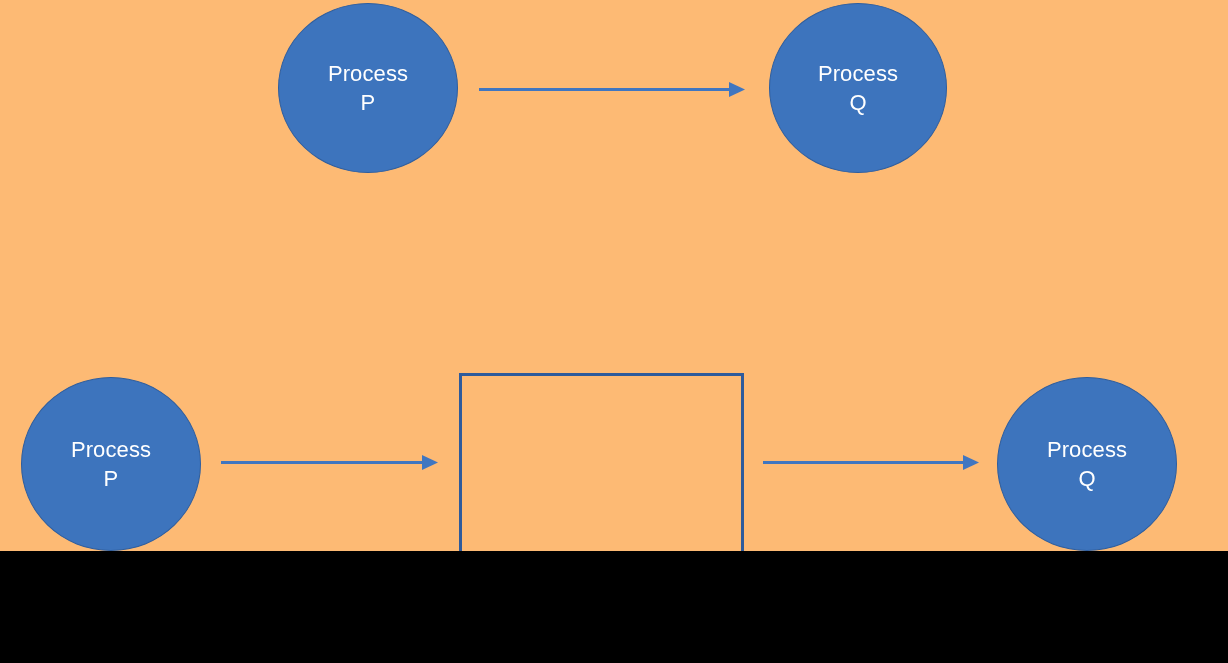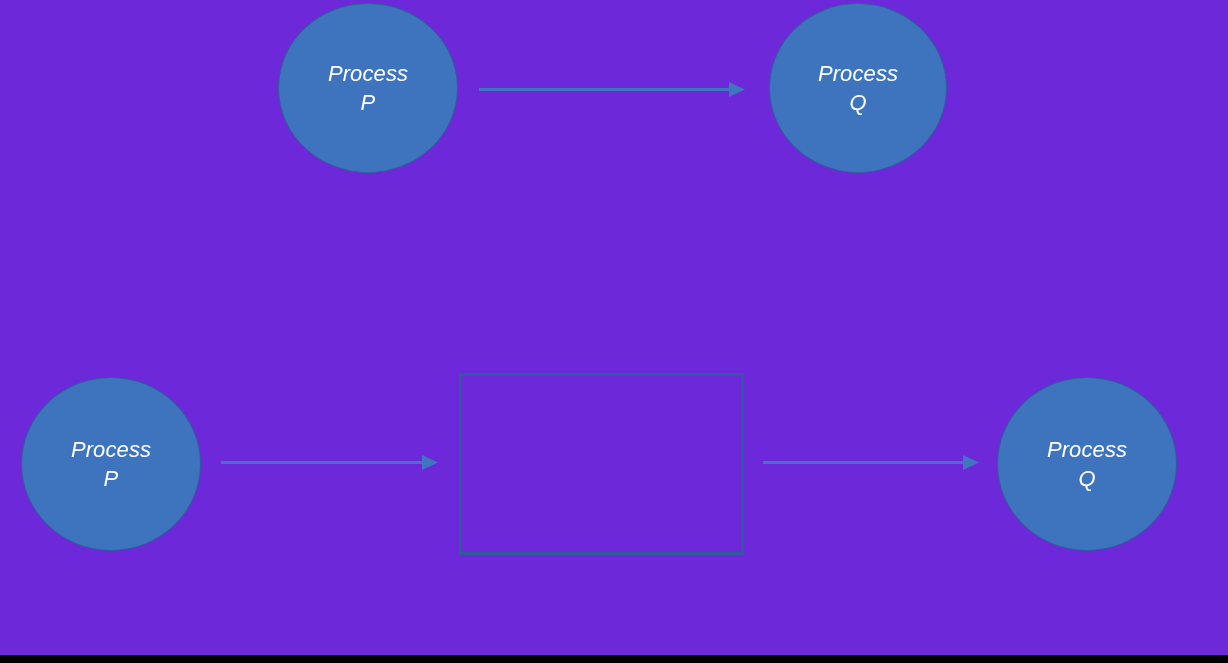--- a/index.html
+++ b/index.html
@@ -7,24 +7,23 @@
     margin: 0;
     padding: 0;
     background: #000000;
   }
   body {
     font-family: "Liberation Sans", sans-serif;
   }
   #canvas {
     position: relative;
     width: 1228px;
-    height: 655px;
-    background: #6d28d9;
+    height: 551px;
+    background: #fdba74;
     overflow: hidden;
-    font-style: italic;
   }
   .node-circle {
     position: absolute;
     box-sizing: border-box;
     border-radius: 50%;
     background: #3d74bd;
     border: 1px solid #2f5e9e;
     display: flex;
     flex-direction: column;
     align-items: center;

